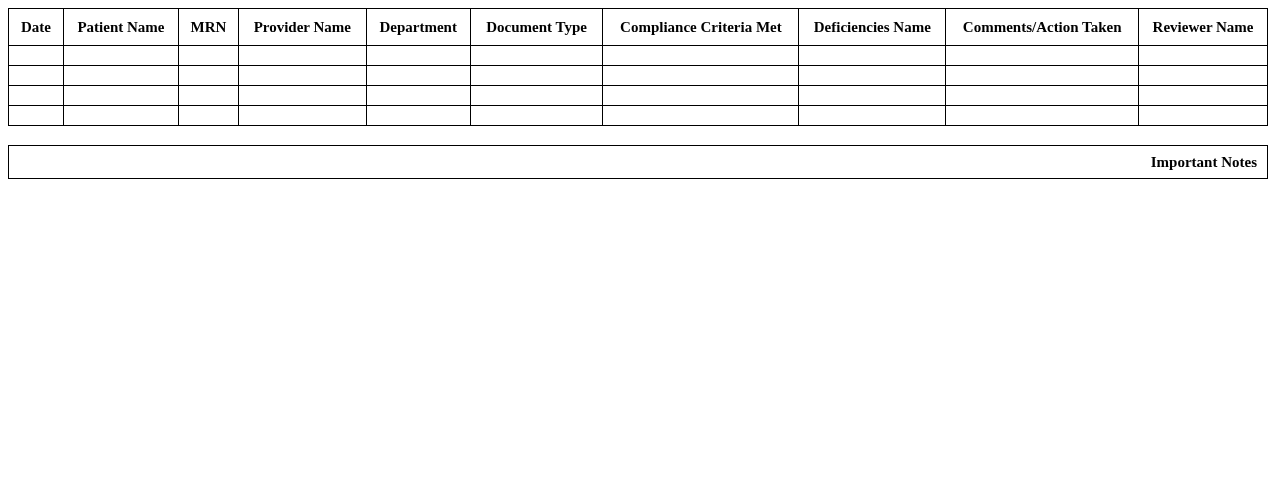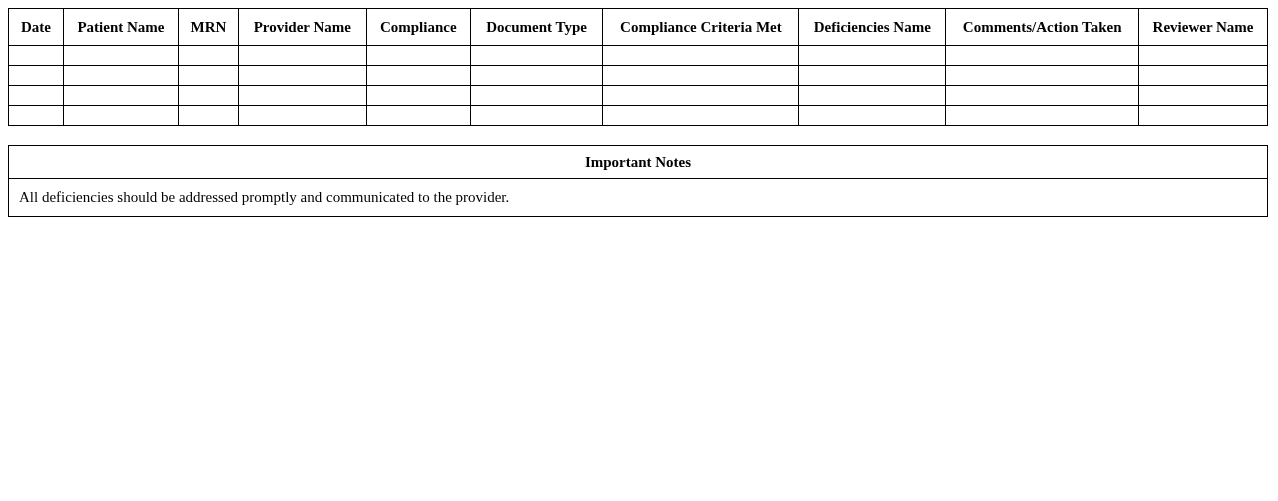--- a/index.html
+++ b/index.html
@@ -41,21 +41,21 @@
     padding: 0 4px;
   }
   .notes-table {
     margin-top: 19px;
   }
   .notes-table th {
     border: 1px solid #000000;
     font-family: "Liberation Serif", serif;
     font-weight: bold;
     font-size: 15px;
-    text-align: center;
+    text-align: right;
     vertical-align: middle;
     height: 32px;
     padding: 0 10px;
     margin-left: 29px;
   }
   .notes-table td {
     border: 1px solid #000000;
     font-family: "Liberation Serif", serif;
     font-size: 15px;
     text-align: left;
@@ -81,21 +81,21 @@
         <col style="width: 11.67%;">
         <col style="width: 15.32%;">
         <col style="width: 10.23%;">
       </colgroup>
     <thead>
       <tr>
           <th>Date</th>
           <th>Patient Name</th>
           <th>MRN</th>
           <th>Provider Name</th>
-          <th>Compliance</th>
+          <th>Department</th>
           <th>Document Type</th>
           <th>Compliance Criteria Met</th>
           <th>Deficiencies Name</th>
           <th>Comments/Action Taken</th>
           <th>Reviewer Name</th>
         </tr>
     </thead>
     <tbody>
         <tr>
           <td></td>
@@ -148,19 +148,16 @@
       </tbody>
   </table>
 
   <table class="notes-table">
     <thead>
       <tr>
         <th>Important Notes</th>
       </tr>
     </thead>
     <tbody>
-        <tr>
-          <td>All deficiencies should be addressed promptly and communicated to the provider.</td>
-        </tr>
       </tbody>
   </table>
 
 </div>
 
 </body></html>

